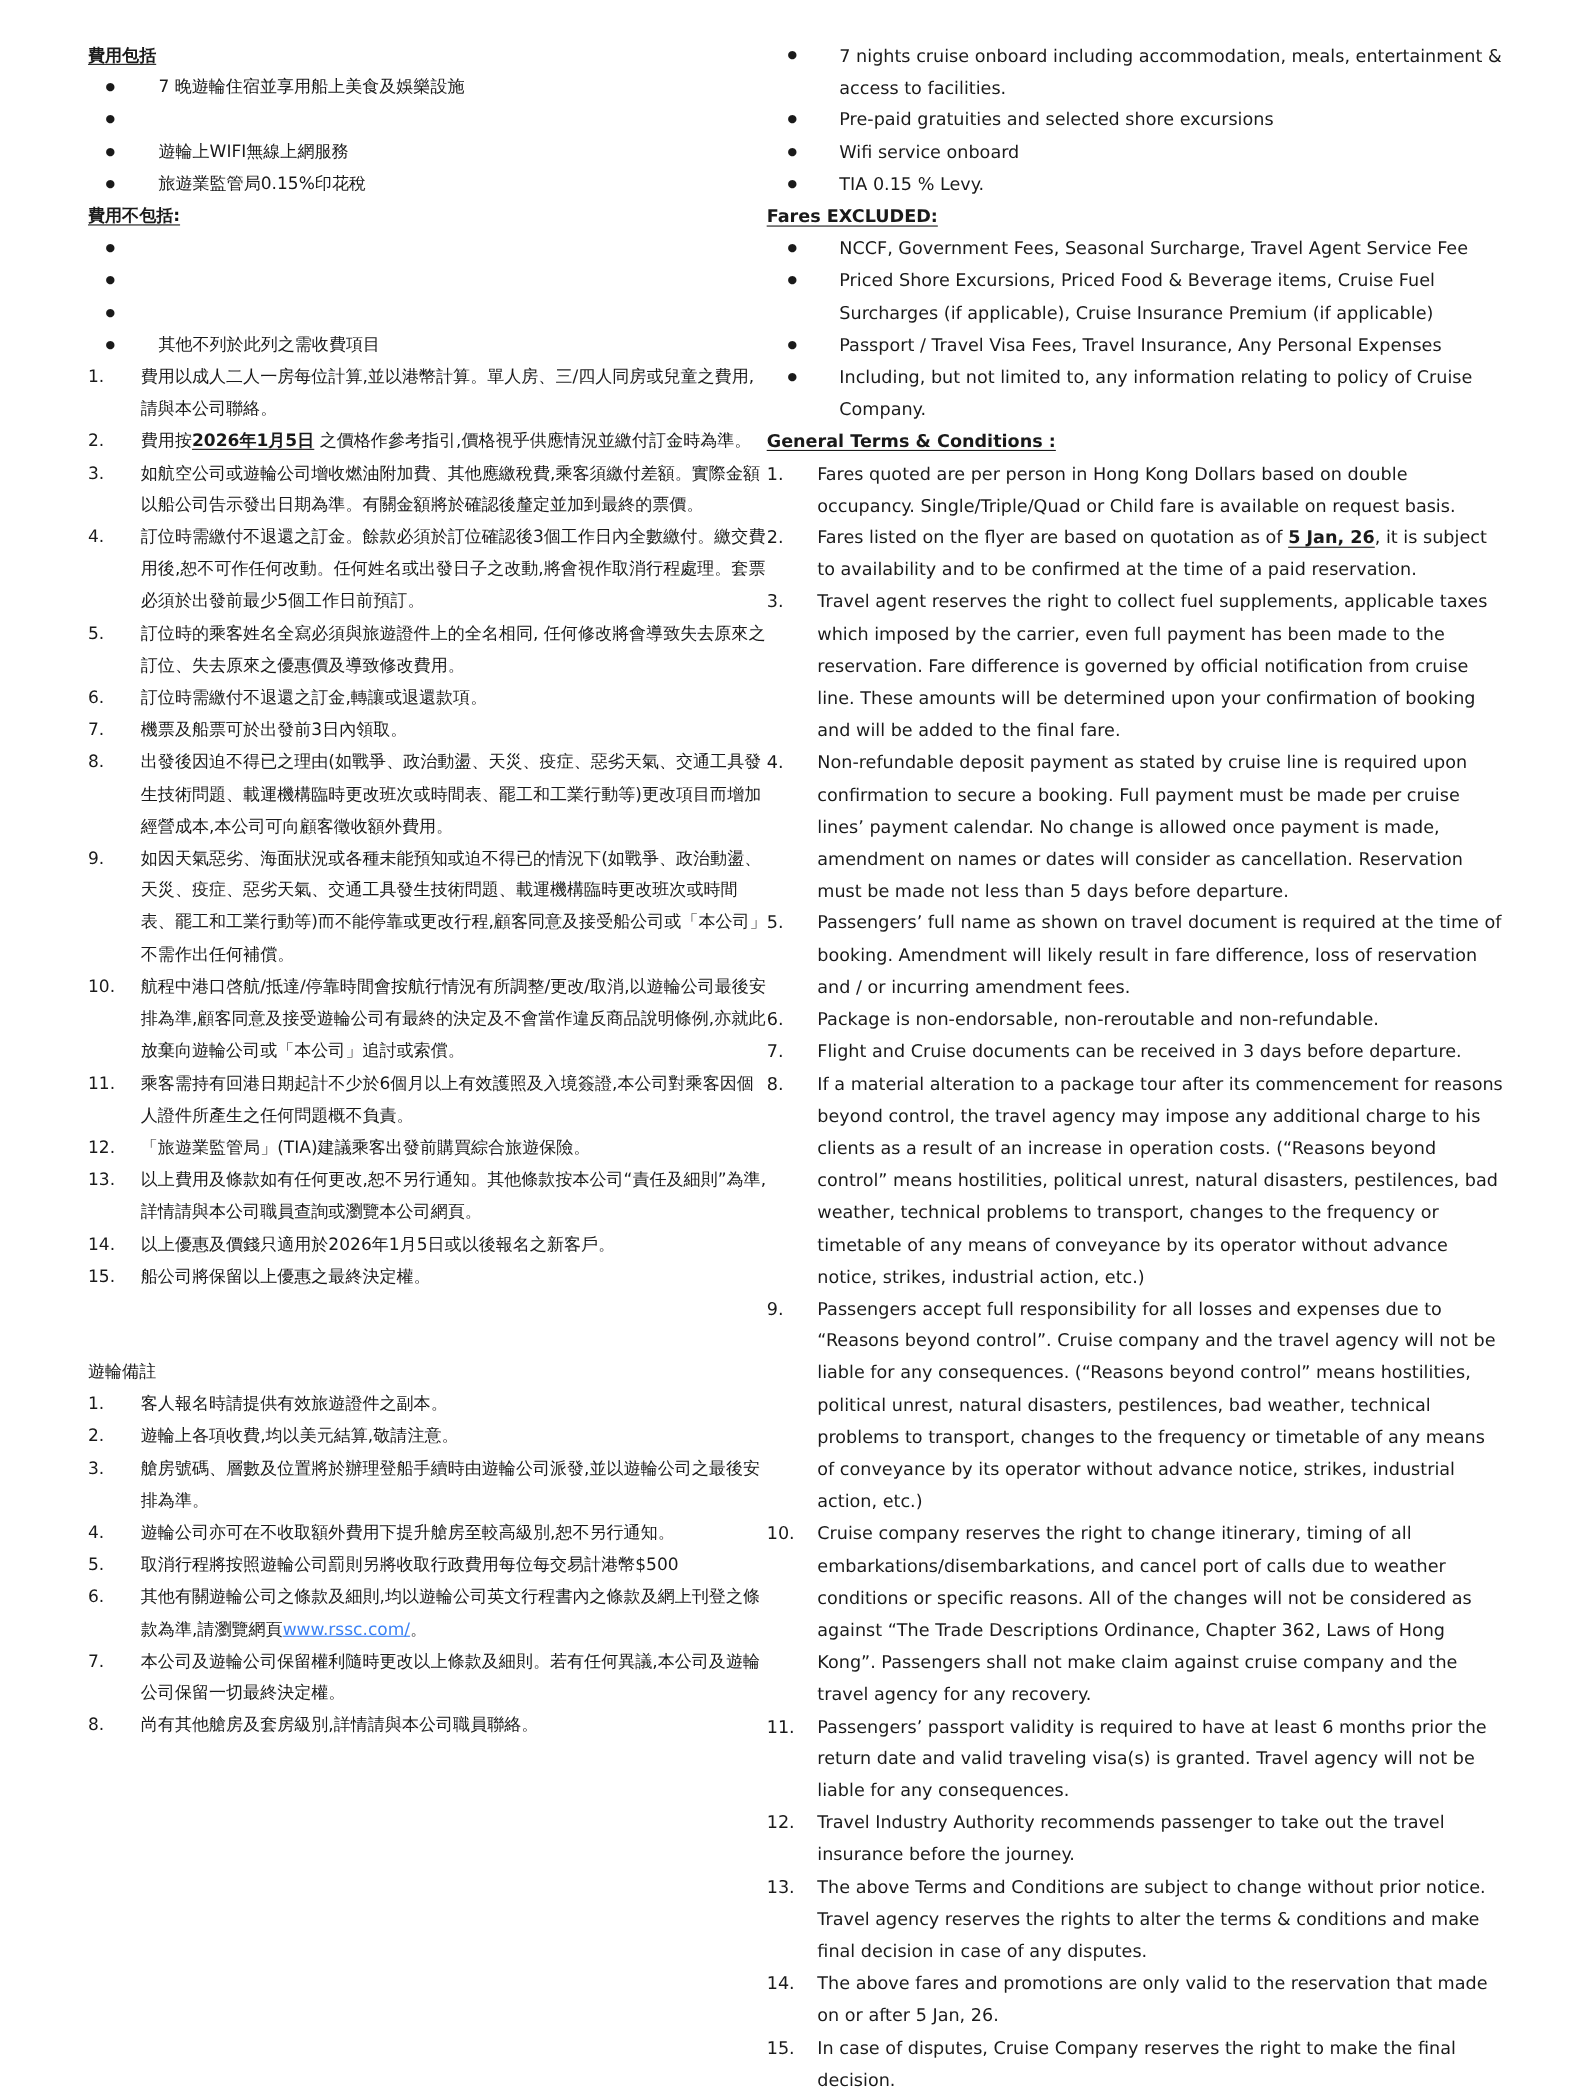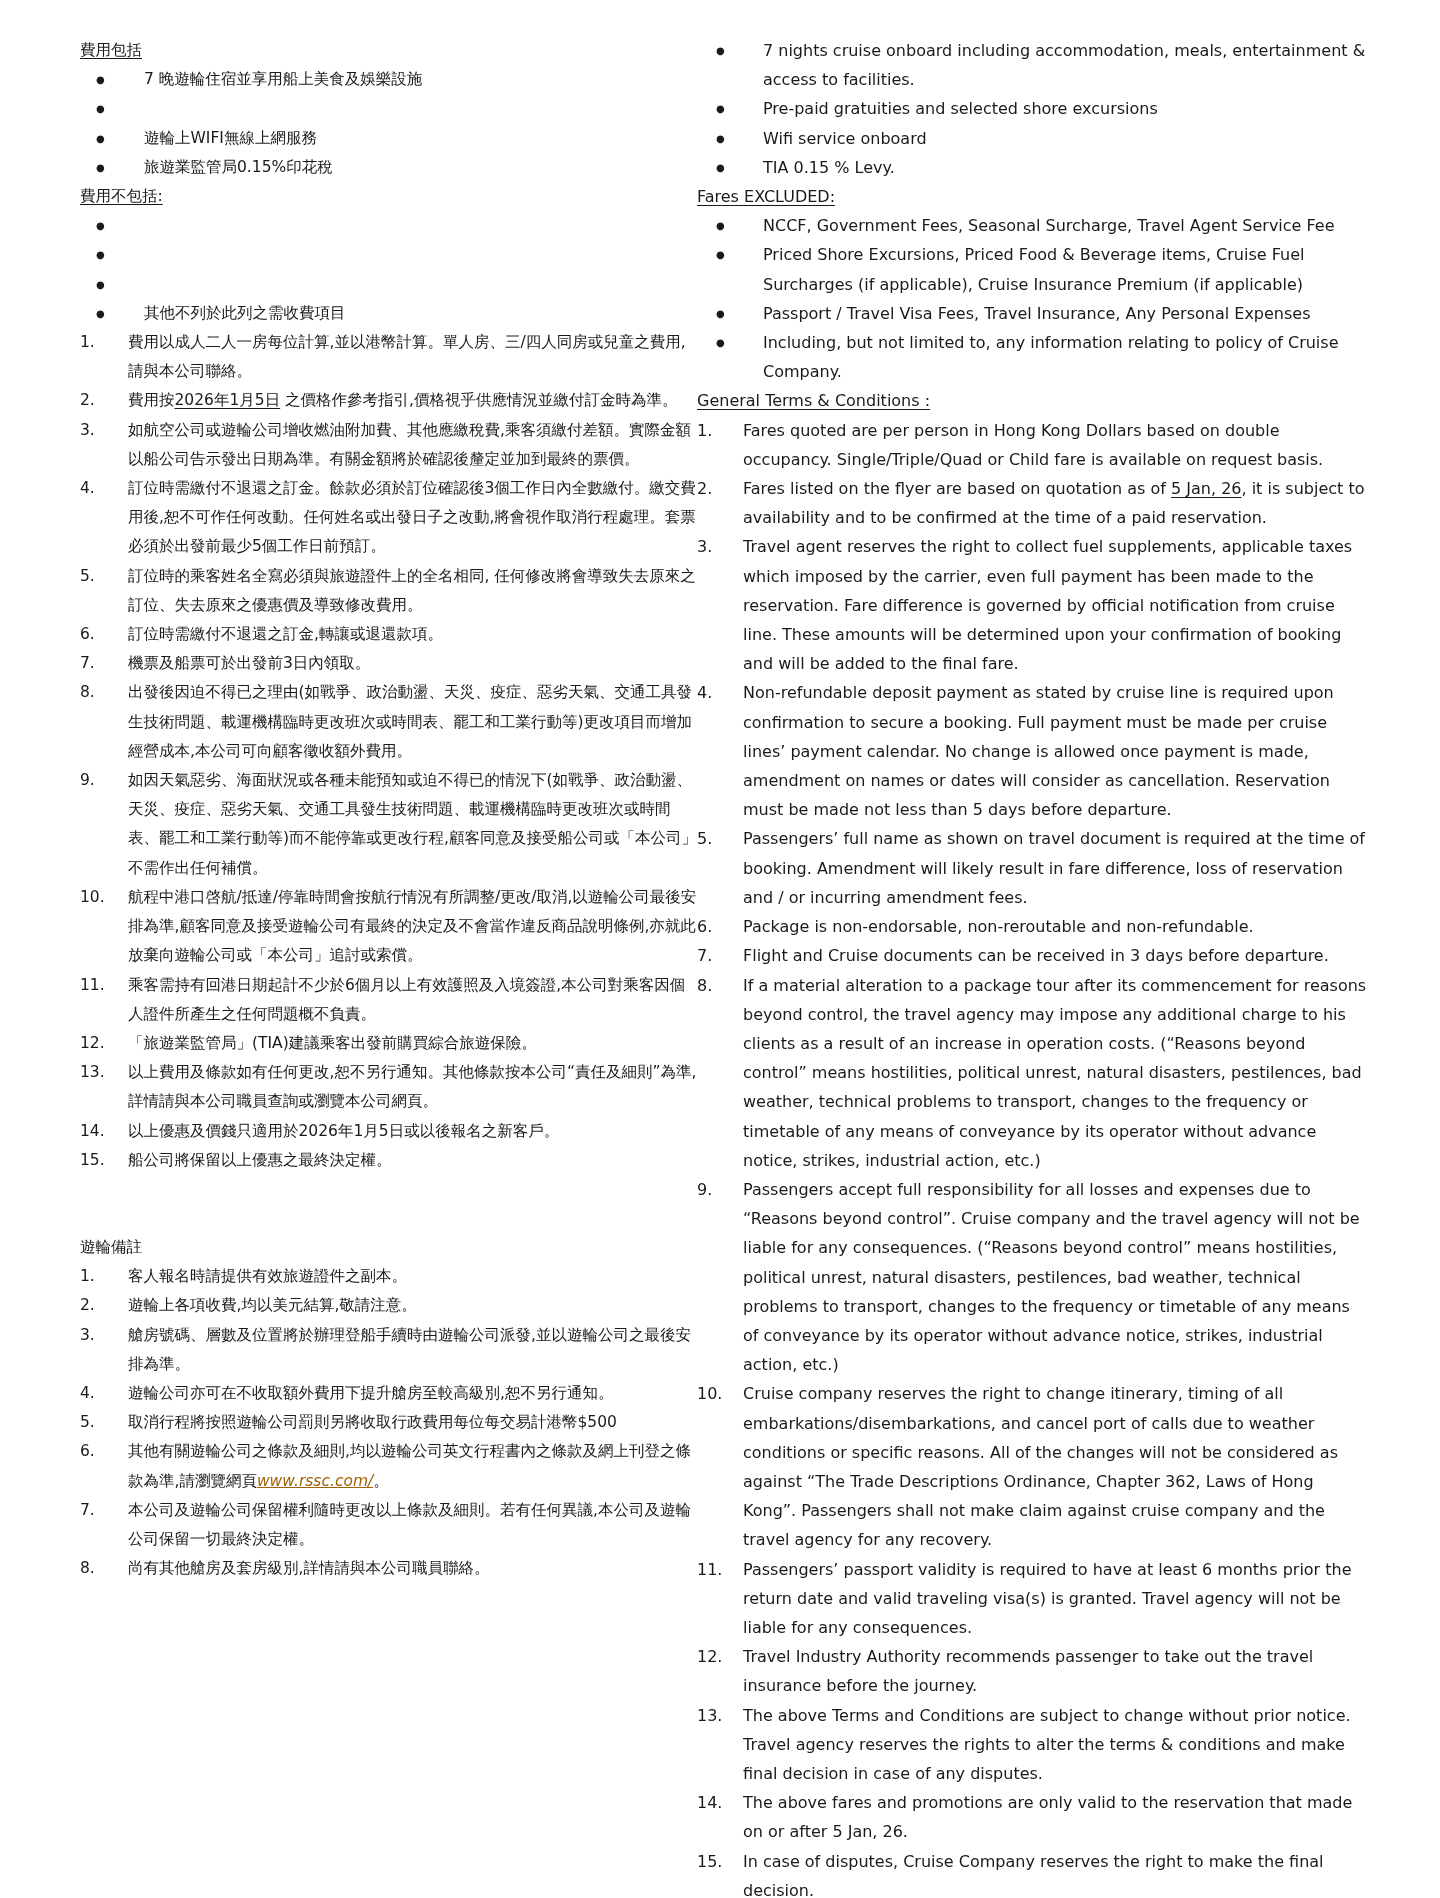--- a/index.html
+++ b/index.html
@@ -10,28 +10,28 @@
     padding: 36px 72px 30px 80px;
     display: flex;
     color: #1a1a1a;
     font-family: "DejaVu Sans", "Liberation Sans", sans-serif;
     overflow: hidden;
   }
   .col-left  { width: 617px; font-size: 15.5px; line-height: 29.2px; }
   .col-right { width: 671px; font-size: 16px;   line-height: 29.2px; }
   .row { display: flex; align-items: flex-start; }
   .row.header { display: block; }
-  .u { text-decoration: underline; text-decoration-thickness: 1px; text-underline-offset: 3px; }
+  .u { text-decoration: underline; text-decoration-thickness: 1px; text-underline-offset: 3px; font-weight: bold; }
   .marker { flex: 0 0 48px; }
   .col-left  .item   .marker { flex: 0 0 48px; }
   .col-left  .bullet .marker { flex: 0 0 64px; padding-left: 16px; font-size: 10px; }
   .col-right .item   .marker { flex: 0 0 46px; }
   .col-right .bullet .marker { flex: 0 0 66px; padding-left: 19px; font-size: 10px; }
   .content { flex: 1 1 auto; min-width: 0; overflow-wrap: break-word; }
-  a.link { color: #a16207; text-decoration: underline; cursor: pointer; font-style: italic; }
+  a.link { color: #3b82f6; text-decoration: underline; cursor: pointer; }
   .gap { margin-top: 58px; }
 </style>
 </head>
 <body>
 
 <div class="page">
   <div class="col col-left">
       <div class="row header"><span class="content u"><span>費用包括</span></span></div>
       <div class="row bullet">
         <span class="marker">●</span>

